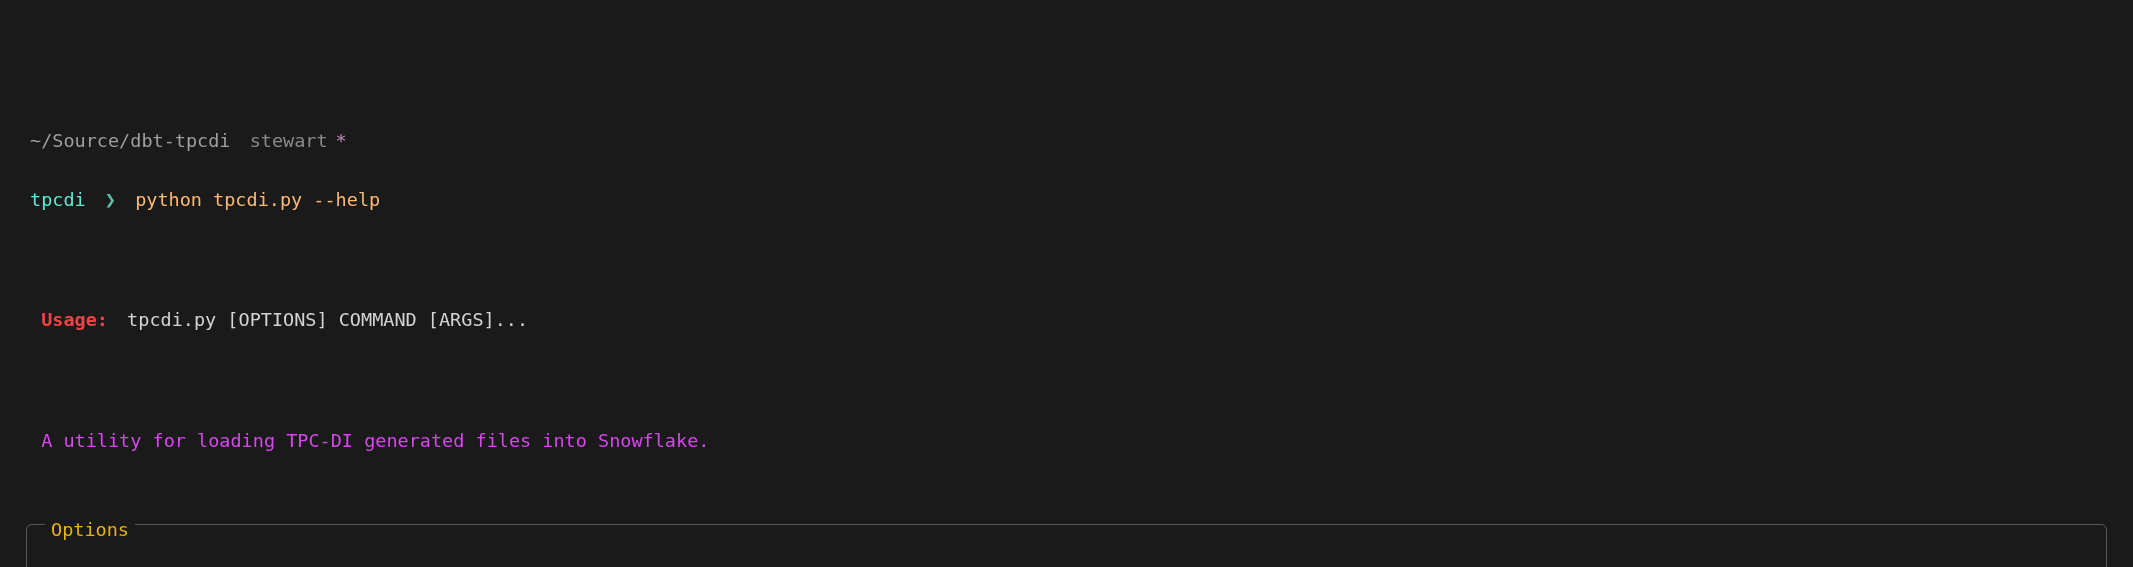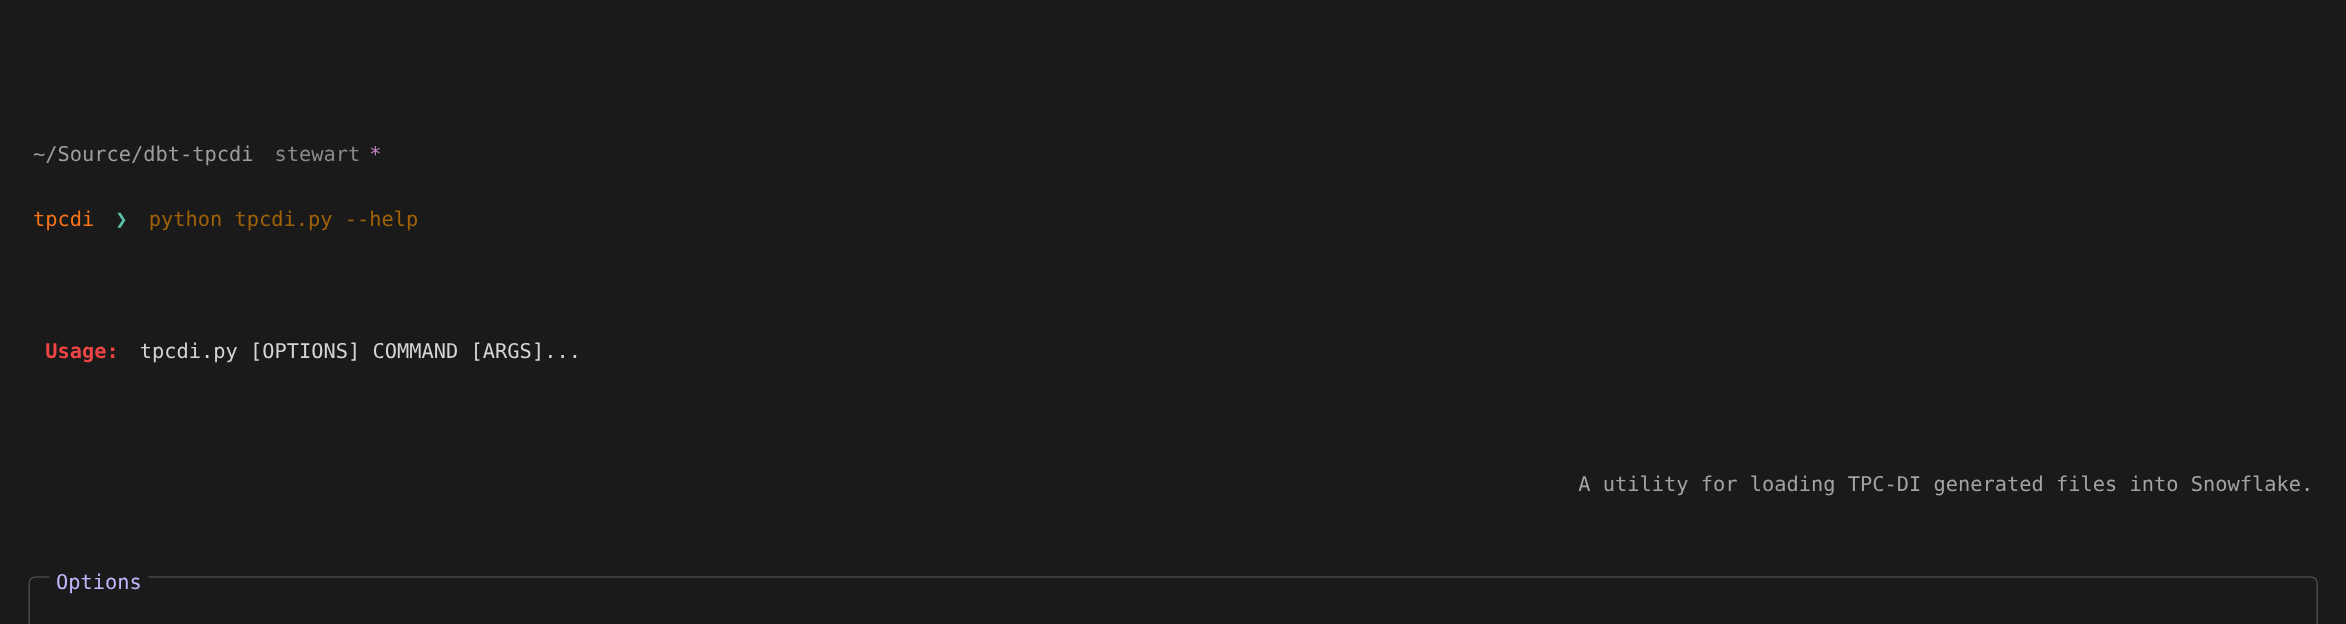--- a/index.html
+++ b/index.html
@@ -15,40 +15,40 @@
       line-height: 1.4;
       padding: 12px 14px;
       white-space: pre;
     }
     .prompt-line {
       white-space: pre;
     }
     .path { color: #9e9e9e; }
     .branch { color: #8a8a8a; }
     .branch-star { color: #c586c0; }
-    .prompt-name { color: #f97316; }
+    .prompt-name { color: #5eead4; }
     .prompt-arrow { color: #5bc0a8; font-weight: bold; }
-    .cmd-text { color: #a16207; }
+    .cmd-text { color: #fdba74; }
     .usage-label { color: #ef4444; font-weight: bold; }
     .usage-rest { color: #d4d4d4; font-weight: normal; }
-    .description { color: #a3a3a3; margin-top: 6px; text-align: right; }
+    .description { color: #d946ef; margin-top: 6px; }
     .panel {
       border: 1px solid #5a5a5a;
       border-radius: 6px;
       margin-top: 14px;
       padding: 4px 10px 6px 10px;
       position: relative;
     }
     .panel-title {
       position: absolute;
       top: -12px;
       left: 14px;
       background-color: #1a1a1a;
       padding: 0 6px;
-      color: #c4b5fd;
+      color: #eab308;
       text-align: right;
     }
     .option-flag { color: #4fc1ff; font-weight: bold; }
     .bracket { color: #9e9e9e; }
     .choice { color: #ce9178; font-weight: bold; }
     .opt-desc { color: #d4d4d4; }
     .default-hint { color: #8a8a8a; }
     .row { white-space: pre; }
   </style>
 </head>

